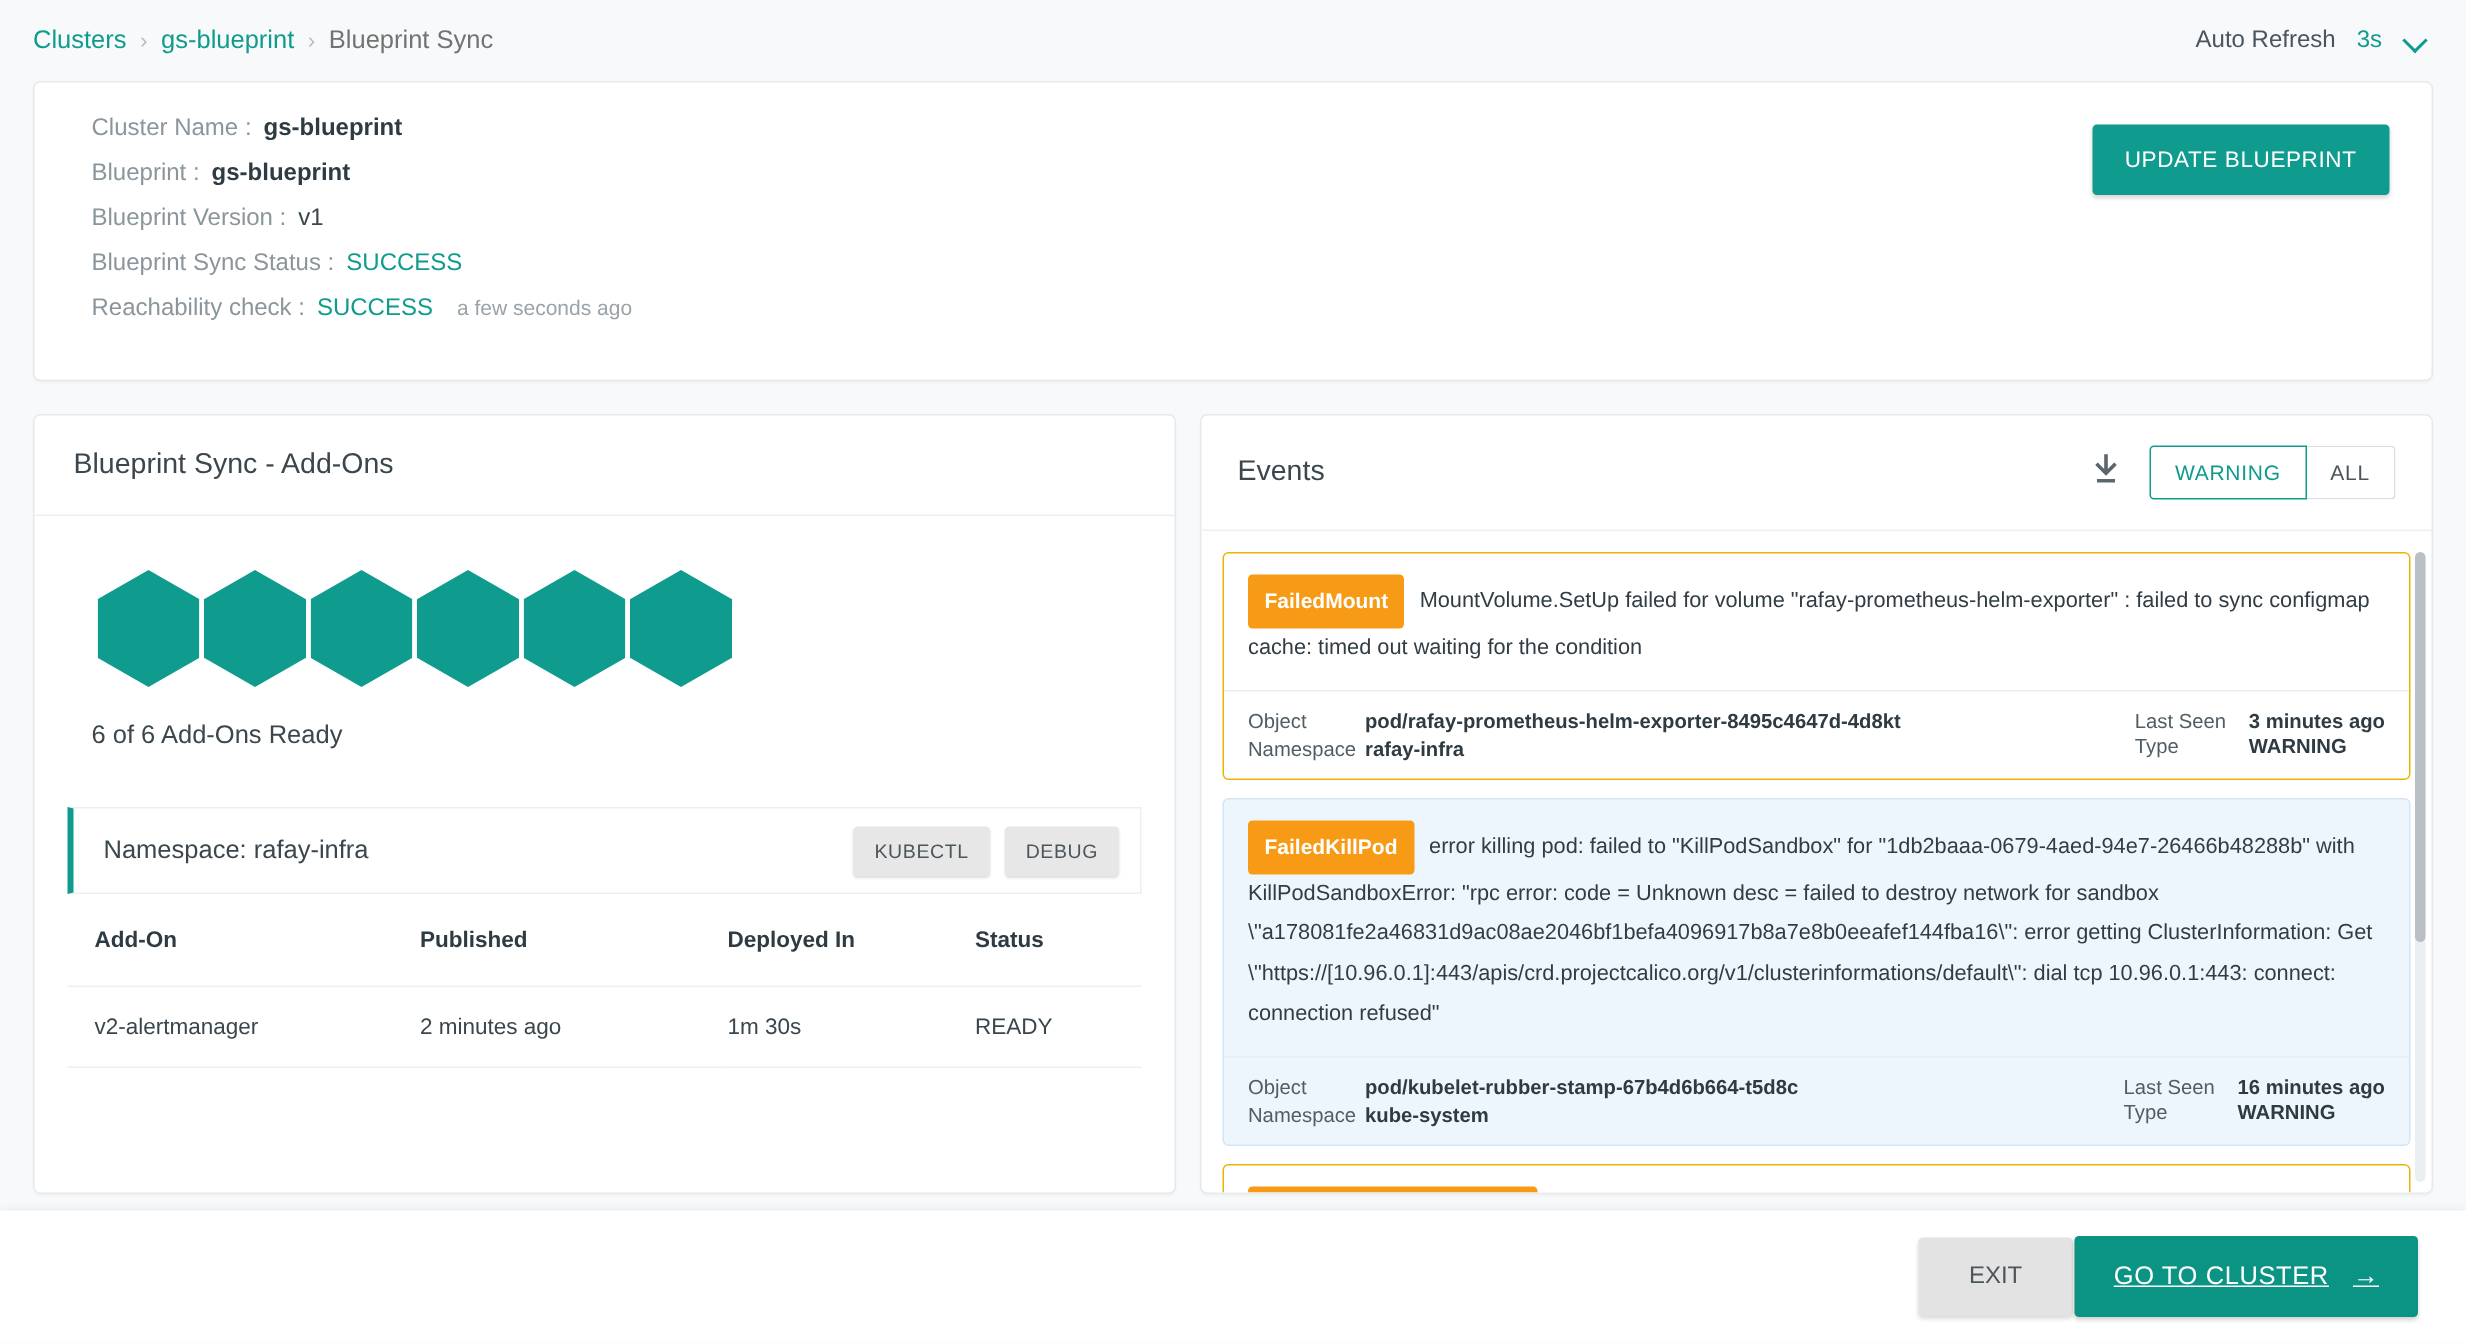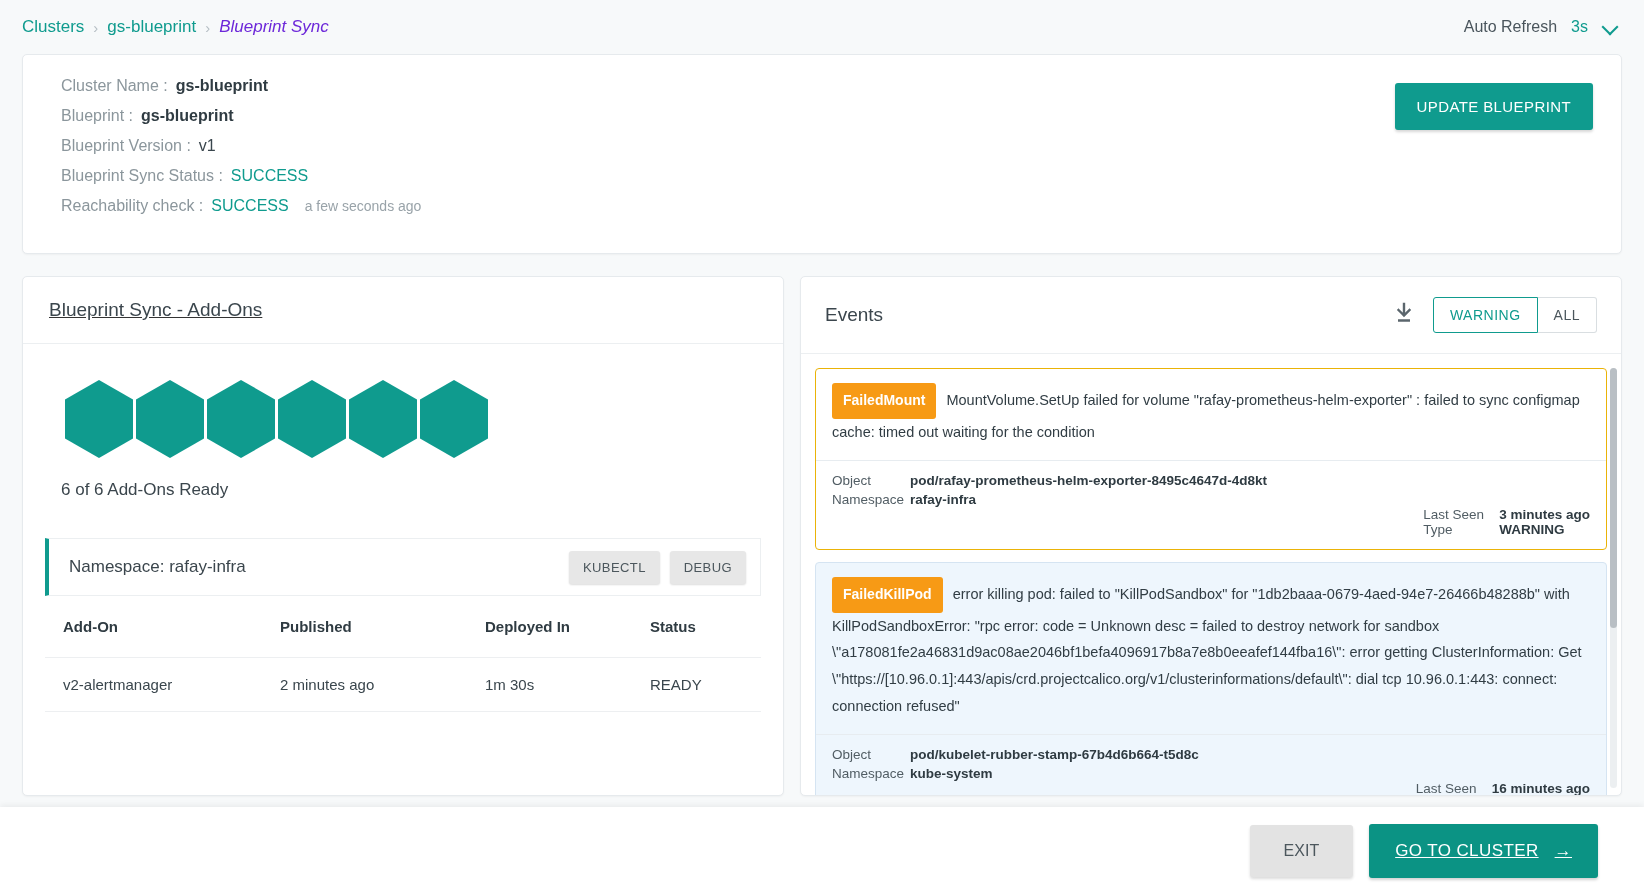--- a/index.html
+++ b/index.html
@@ -14,21 +14,21 @@
   
   .topbar {
     height: 54px;
     display: flex; align-items: center;
     padding: 0 24px 0 22px;
     background: #f7f9fa;
   }
   .crumbs { display: flex; align-items: center; gap: 9px; font-size: 17px; }
   .crumb-link { color: #0f9b8e; cursor: pointer; }
   .crumb-sep { color: #b5bec4; font-size: 15px; }
-  .crumb-current { color: #6d28d9; font-style: italic; }
+  .crumb-current { color: #737373; }
   .topbar-right {
     margin-left: auto; display: flex; align-items: center; gap: 14px;
   }
   .auto-refresh-label { font-size: 16px; color: #4a555c; }
   .auto-refresh-value { font-size: 16px; color: #0f9b8e; }
   .chev {
     width: 18px; height: 18px; position: relative; cursor: pointer;
   }
   .chev::after {
     content: ""; position: absolute; left: 2px; top: 3px;
@@ -79,21 +79,21 @@
     gap: 16px;
     margin: 22px 22px 0 22px;
     height: 520px;
   }
   .col-left  { width: 762px; overflow: hidden; }
   .col-right { flex: 1; display: flex; flex-direction: column; overflow: hidden; }
 
   .card-head {
     padding: 22px 26px;
     border-bottom: 1px solid #eceff1;
-    display: flex; align-items: flex-end; text-decoration: underline;
+    display: flex; align-items: flex-end;
   }
   .card-title { font-size: 19px; color: #3b464d; }
 
   
   .hexwrap { padding: 36px 0 0 42px; display: flex; gap: 3px; }
   .hex {
     width: 68px; height: 78px;
     background: #0f9b8e;
     clip-path: polygon(50% 0%, 100% 25%, 100% 75%, 50% 100%, 0% 75%, 0% 25%);
   }
@@ -178,21 +178,21 @@
     background: #f79a15; color: #fff;
     font-size: 14px; font-weight: 600;
     padding: 5px 11px; border-radius: 3px;
     margin-right: 10px;
     vertical-align: middle;
   }
   .event-foot {
     border-top: 1px solid #e7ecf0;
     display: flex;
     padding: 12px 16px 12px 16px;
-    font-size: 13.5px; color: #3a464d; flex-direction: column;
+    font-size: 13.5px; color: #3a464d;
   }
   .foot-left { display: grid; grid-template-columns: 78px auto; row-gap: 4px; }
   .foot-right { margin-left: auto; display: grid; grid-template-columns: 76px auto; row-gap: 0; }
   .foot-k { color: #515d64; }
   .foot-v { font-weight: 600; color: #2f3b42; }
 
   .scrollbar {
     position: absolute; right: 4px; top: 14px;
     width: 7px; height: 420px;
     background: #eceff1; border-radius: 4px;
@@ -202,21 +202,21 @@
     width: 7px; height: 260px;
     background: #b9bfc4; border-radius: 4px;
   }
 
   
   .footer {
     position: absolute; left: 0; bottom: 0;
     width: 1644px; height: 88px;
     background: #fff;
     display: flex; align-items: center; justify-content: flex-end;
-    padding-right: 46px; gap: 16px;
+    padding-right: 32px; gap: 1px;
     box-shadow: 0 -2px 6px rgba(0,0,0,.06);
   }
   .exit-btn {
     background: #e3e3e3; color: #4c575d;
     border: none; border-radius: 3px;
     padding: 17px 34px; font-size: 16px;
     font-family: inherit; cursor: pointer;
     box-shadow: 0 2px 3px rgba(0,0,0,.14);
   }
   .goto-btn {

